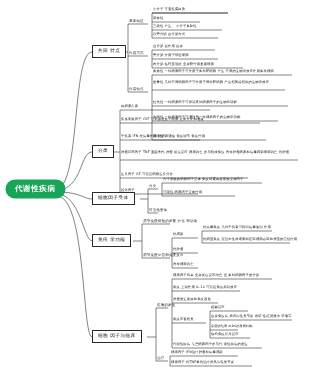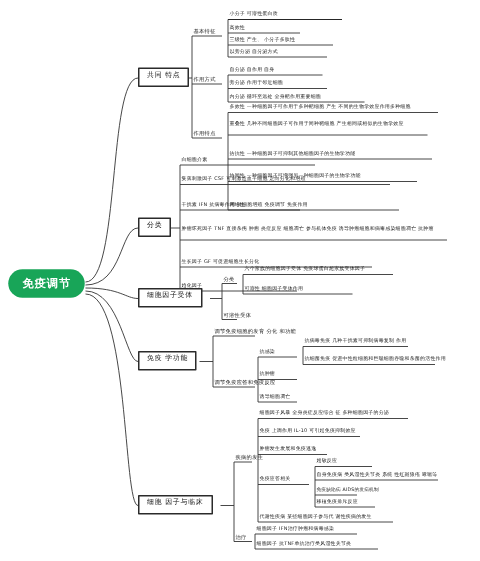--- a/index.html
+++ b/index.html
@@ -143,21 +143,21 @@
       <path d="M210 311 H248"></path>
       <path d="M210 320 H292"></path>
       <path d="M210 330 H238"></path>
       <path d="M210 338 H250"></path>
       <path d="M170 356 V366"></path>
       <path d="M170 356 H238"></path>
       <path d="M170 366 H252"></path>
     </g>
   </svg>
 
-  <div class="node root" style="left:6px; top:180px;">免疫调节</div>
+  <div class="node root" style="left:6px; top:180px;">代谢性疾病</div>
 
   <div class="node lvl1" style="left:92px; top:45px;">共同 特点</div>
 
   <div class="node lvl1" style="left:92px; top:145px;">分类</div>
 
   <div class="node lvl1" style="left:92px; top:192px;">细胞因子受体</div>
 
   <div class="node lvl1" style="left:92px; top:234px;">免疫 学功能</div>
 
   <div class="node lvl1" style="left:92px; top:330px;">细胞 因子与临床</div>

